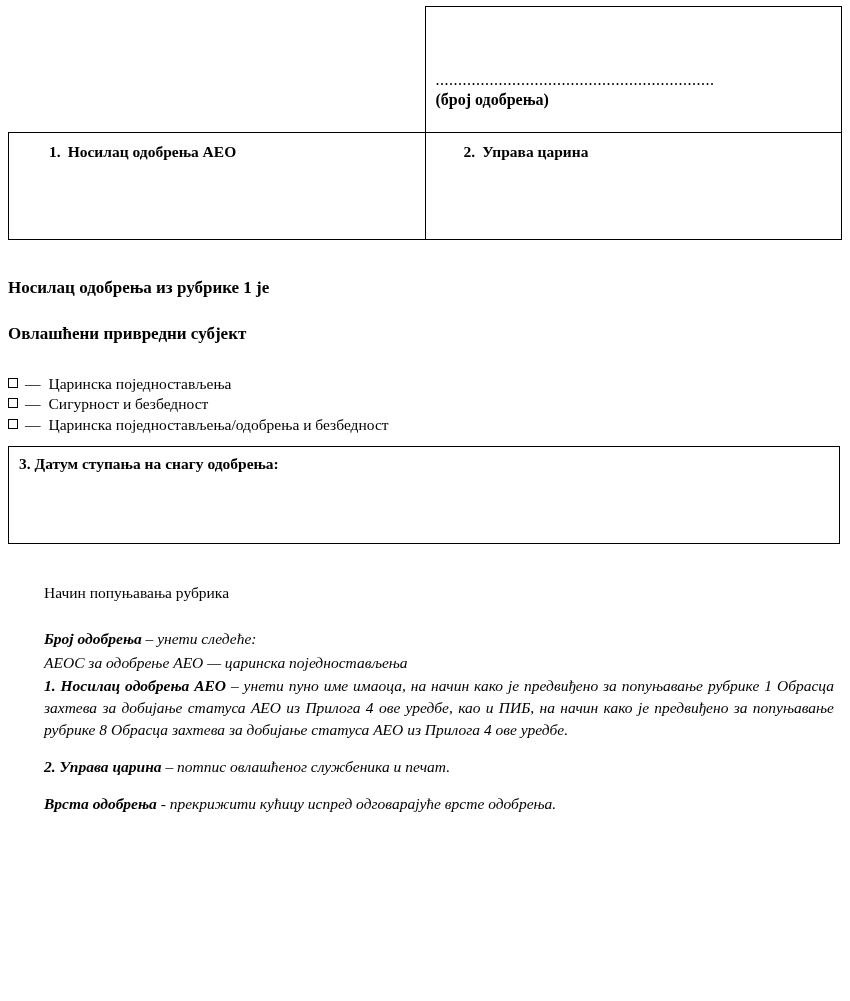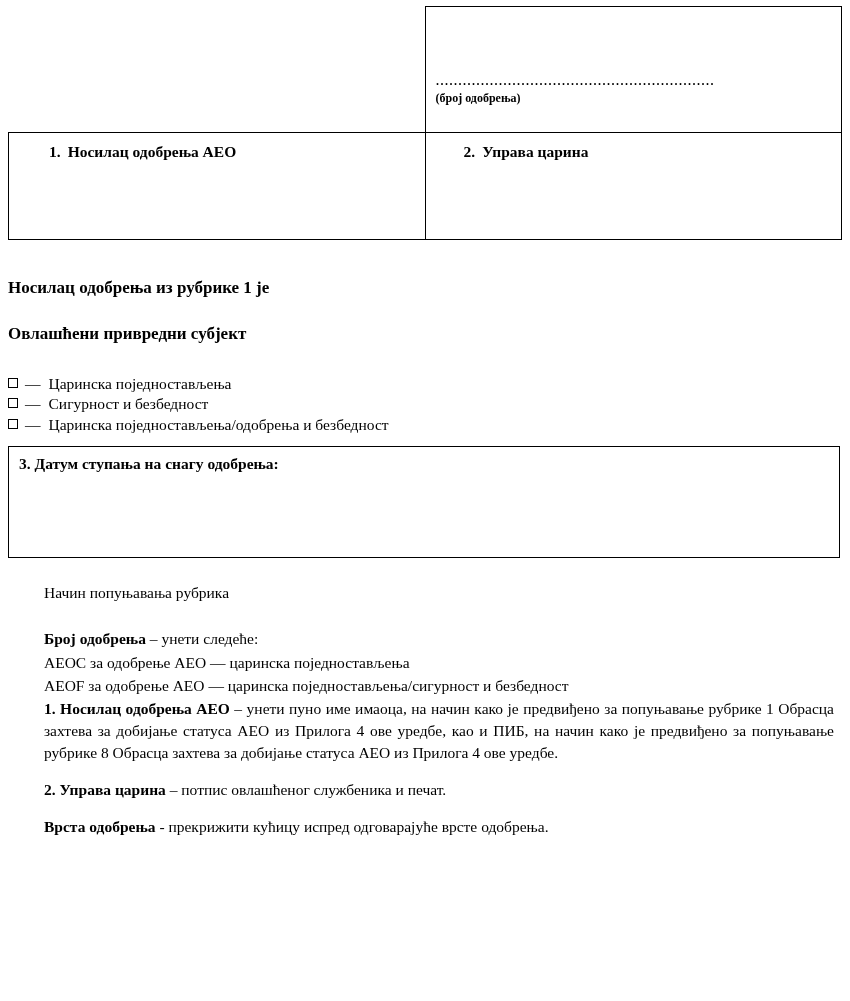--- a/index.html
+++ b/index.html
@@ -45,21 +45,21 @@
     padding: 8px 10px 0 10px !important;
   }
   .dots-line {
     font-size: 16px;
     letter-spacing: 0.5px;
     margin-top: 57px;
     line-height: 1.05;
     font-family: "Liberation Serif", serif;
   }
   .dots-label {
-    font-size: 12px;
+    font-size: 16px;
     font-weight: bold;
     margin-top: 2px;
   }
   .cell-holder, .cell-customs {
     height: 96px;
     padding: 10px 10px 0 10px !important;
   }
   .row-title {
     font-size: 15.5px;
     font-weight: bold;
@@ -115,21 +115,21 @@
   .dash {
     margin-right: 8px;
   }
 
   
   .date-box {
     position: absolute;
     left: 8px;
     top: 446px;
     width: 832px;
-    height: 112px;
+    height: 98px;
     border: 1px solid #000;
     box-sizing: border-box;
   }
   .date-box .label {
     font-size: 15.5px;
     font-weight: bold;
     padding: 8px 0 0 10px;
   }
 
   
@@ -141,20 +141,21 @@
   }
   .instructions h3 {
     font-size: 15.5px;
     font-weight: normal;
     margin: 0 0 26px 0;
   }
   .instructions p {
     font-size: 15.5px;
     margin: 0 0 15px 0;
     line-height: 1.42;
+    font-style: italic;
   }
   .instructions p.tight {
     margin-bottom: 2px;
   }
   .instructions p.code-list {
     margin-bottom: 1px;
   }
   .instructions .para-just {
     text-align: justify;
   }
@@ -217,21 +218,20 @@
   <div class="date-box">
     <div class="label">3. Датум ступања на снагу одобрења:</div>
   </div>
 
   <div class="instructions">
     <h3>Начин попуњавања рубрика</h3>
 
     <p class="tight"><b>Број одобрења</b><span> – унети следеће:</span></p>
 
     <p class="code-list sp-before">АЕОC за одобрење АЕО — царинска поједностављења</p>
-    <p class="code-list">АЕОF за одобрење АЕО — царинска поједностављења/сигурност и безбедност</p>
 
     <p class="para-just sp-before"><b>1.  Носилац одобрења АЕО</b><span> – унети пуно име имаоца, на начин како је предвиђено за попуњавање рубрике 1 Обрасца захтева за добијање статуса АЕО из Прилога 4 ове уредбе, као и ПИБ, на начин како је предвиђено за попуњавање рубрике 8 Обрасца захтева за добијање статуса АЕО из Прилога 4 ове уредбе.</span></p>
 
     <p class="sp-before-sm"><b>2.  Управа царина</b><span> – потпис овлашћеног службеника и печат.</span></p>
 
     <p class="sp-before-sm"><b>Врста одобрења</b><span> - прекрижити кућицу испред одговарајуће врсте одобрења.</span></p>
 
   </div>
 
 </div>

